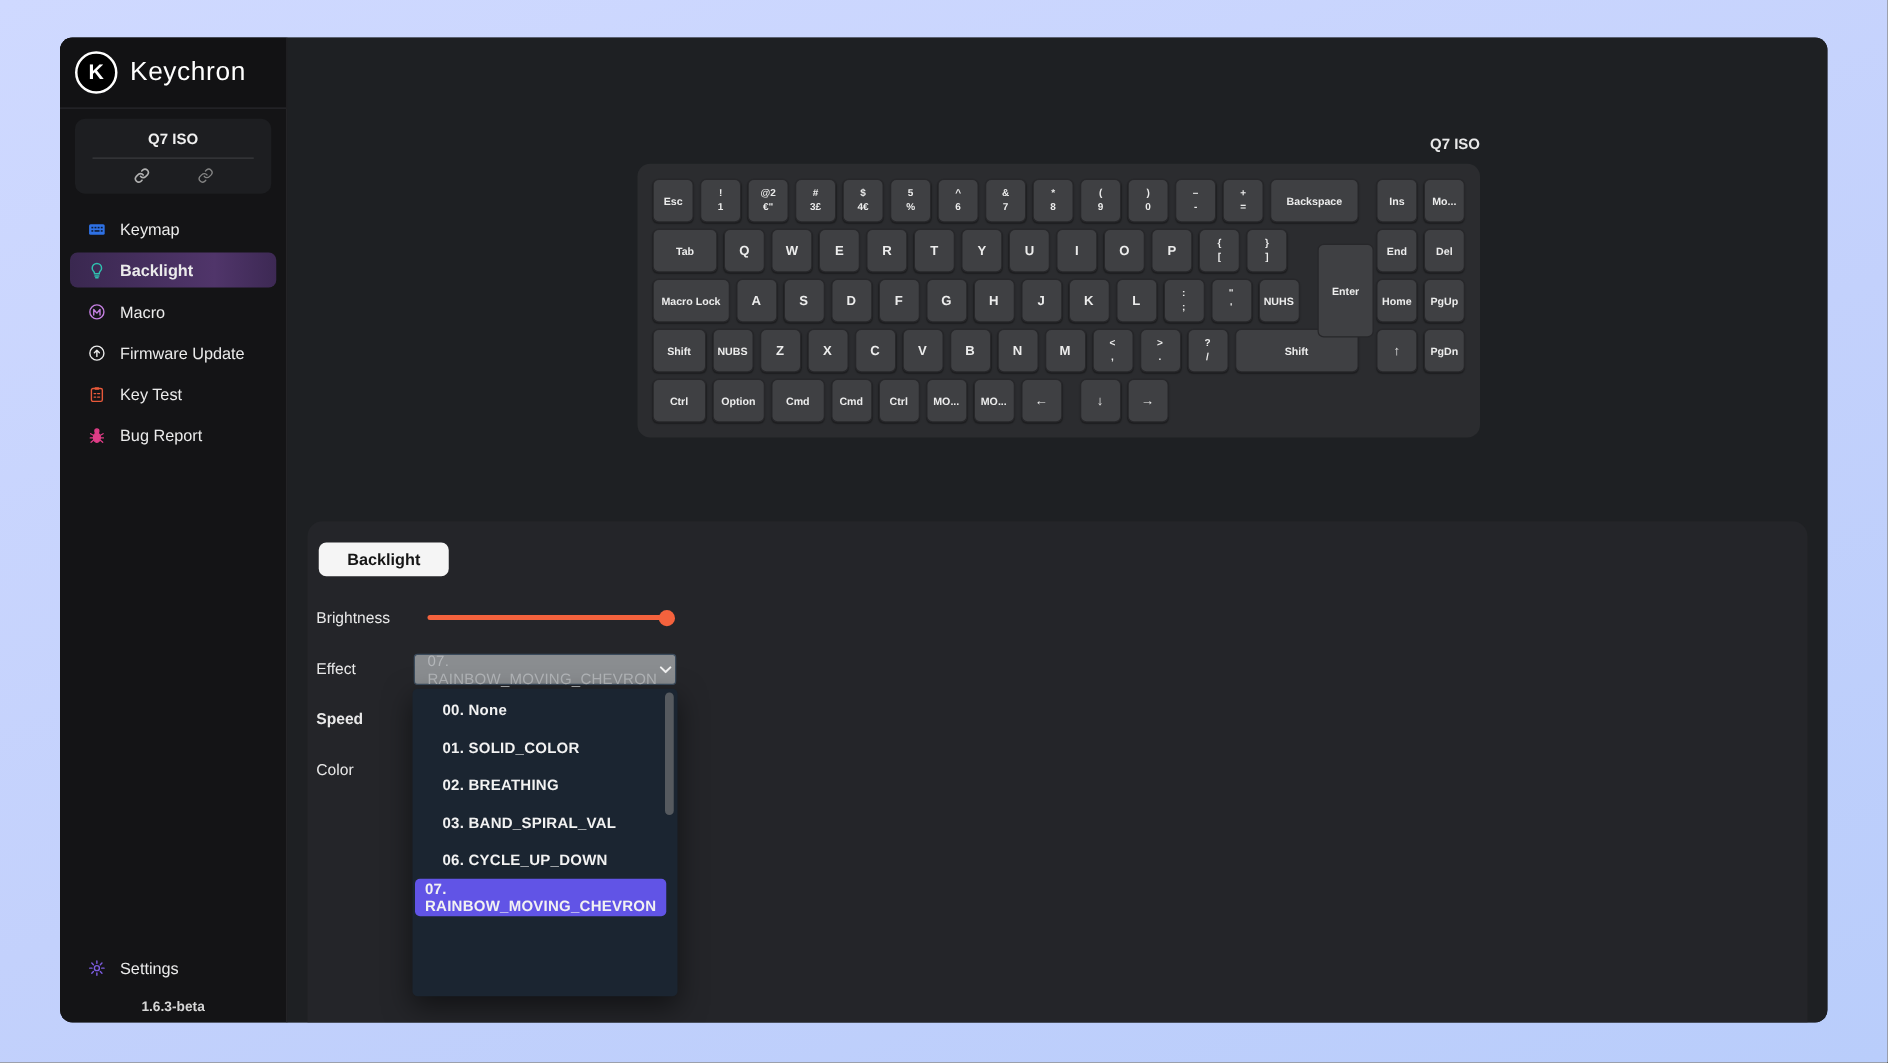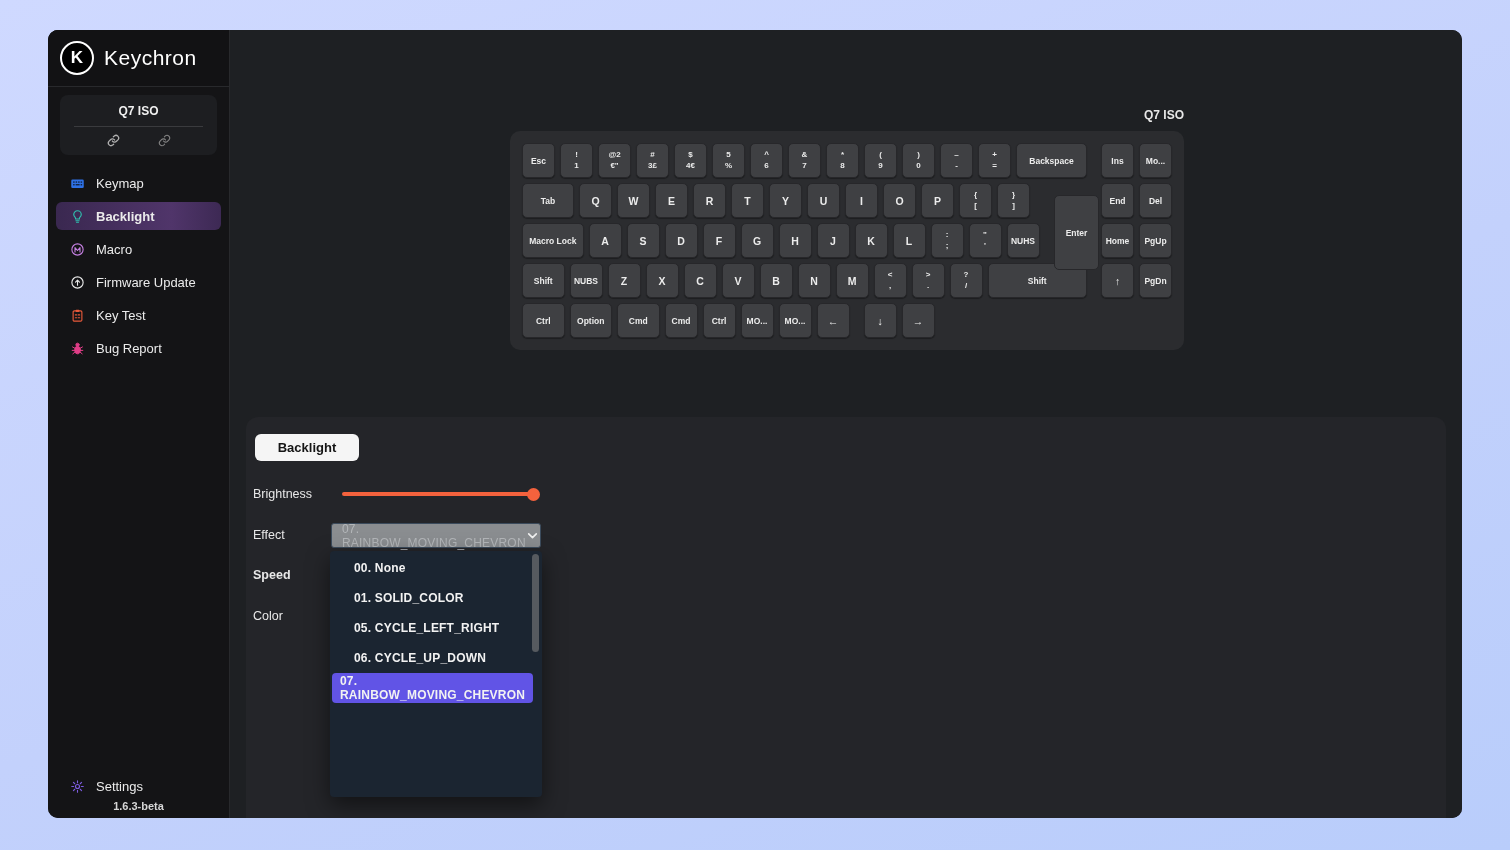--- a/index.html
+++ b/index.html
@@ -26,21 +26,21 @@
   .menu-item.active .mi-label { font-weight:600; }
   .mi-icon { width:15px; height:15px; display:flex; }
   .mi-icon svg { width:15px; height:15px; }
   .ic-keymap { color:#2e71e5; }
   .ic-backlight { color:#2fbfae; }
   .ic-macro { color:#c47fe0; }
   .ic-firmware { color:#e9e9e9; }
   .ic-keytest { color:#e8593a; }
   .ic-bugreport { color:#e03d87; }
   .sidebar-bottom { position:absolute; left:0; right:0; bottom:6px; }
-  .settings-item { height:28px; margin:0 8px 0; display:flex; align-items:center; gap:11px; padding-left:14px; cursor:pointer; border-radius:6px; }
+  .settings-item { height:28px; margin:0 8px 12px; display:flex; align-items:center; gap:11px; padding-left:14px; cursor:pointer; border-radius:6px; }
   .ic-settings { color:#7d5ce0; }
   .version { text-align:center; font-size:11px; font-weight:bold; color:#d6d6d6; }
 
   
   .main { position:absolute; left:182px; top:0; right:0; bottom:0; background:#1e2023; }
   .kb-title { position:absolute; left:280px; top:78px; width:674px; text-align:right; color:#e8e8e8; font-size:12px; font-weight:bold; }
   .kb-plate { position:absolute; left:280px; top:101px; width:674px; height:219px; background:#2b2c2f; border-radius:10px; padding:12px; }
   .kb-rows { display:flex; flex-direction:column; gap:5px; position:relative; }
   .kb-row { display:flex; gap:5px; }
   .key { height:35px; background:#3f4043; border:1px solid #27272a; border-radius:5px; color:#ececec;
@@ -354,21 +354,22 @@
           </span>
         </div>
 
         <div class="p-label lbl-speed">Speed</div>
         <div class="p-label lbl-color">Color</div>
 
         <div class="dropdown">
           <div class="options">
               <div class="option">00. None</div>
               <div class="option">01. SOLID_COLOR</div>
-              <div class="option">05. CYCLE_LEFT_RIGHT</div>
+              <div class="option">02. BREATHING</div>
+              <div class="option">03. BAND_SPIRAL_VAL</div>
               <div class="option">06. CYCLE_UP_DOWN</div>
               <div class="option selected">07. RAINBOW_MOVING_CHEVRON</div>
             </div>
           <div class="scroll-thumb"></div>
         </div>
       </section>
     </main>
 
   </div>
 </div>

